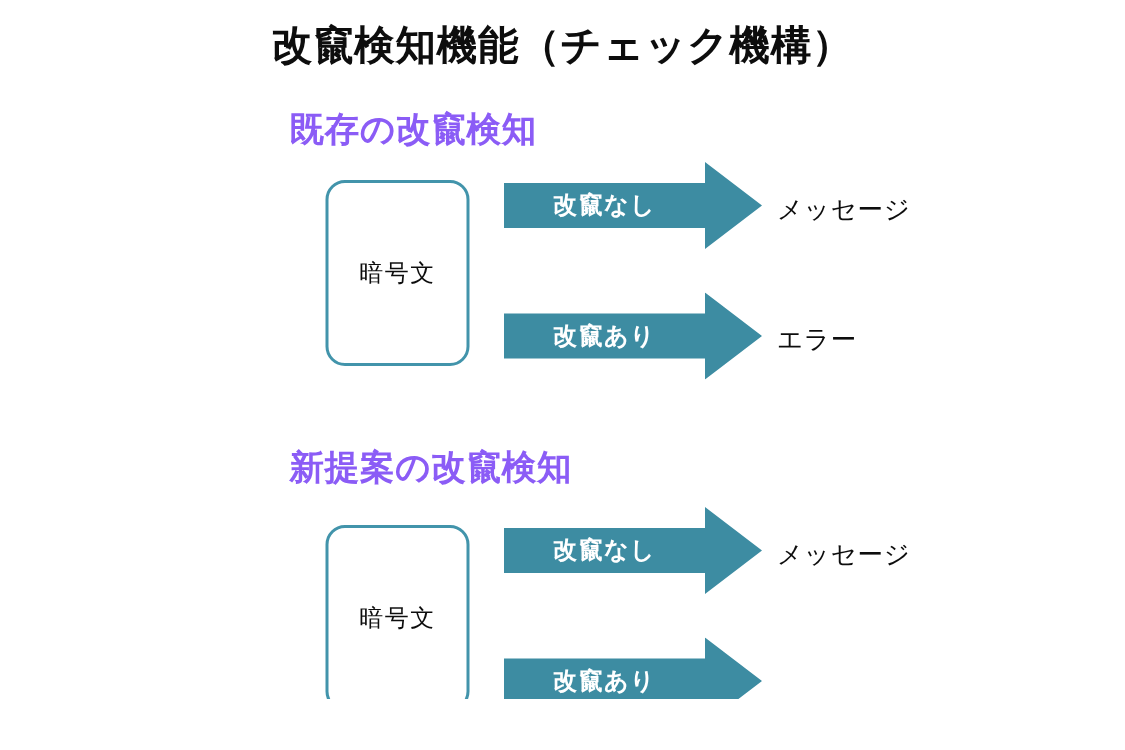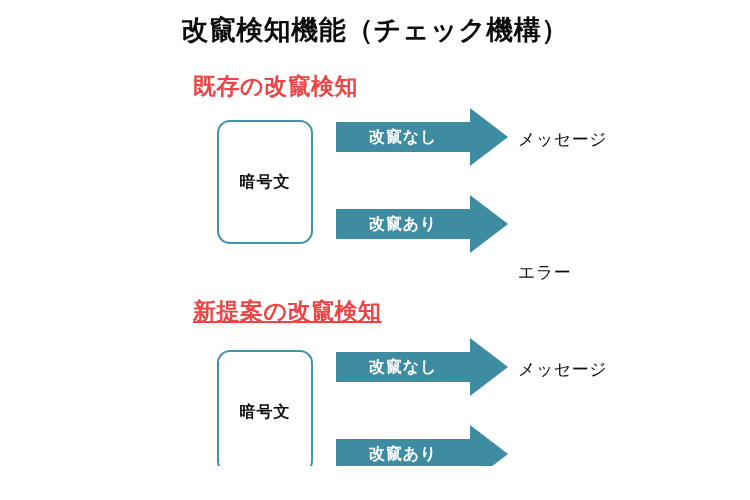--- a/index.html
+++ b/index.html
@@ -29,26 +29,26 @@
     font-size: 27px;
     font-weight: bold;
     color: #0d0d0d;
     letter-spacing: 0.5px;
     white-space: nowrap;
   }
   .section-title {
     position: absolute;
     font-size: 23px;
     font-weight: bold;
-    color: #ef4444;
+    color: #8b5cf6;
     letter-spacing: 0.5px;
     white-space: nowrap;
   }
   .section-title.top    { left: 193px; top: 71px; }
-  .section-title.bottom { left: 193px; top: 296px; text-decoration: underline; }
+  .section-title.bottom { left: 193px; top: 296px; }
 
   
   .section {
     position: absolute;
     left: 0;
     width: 750px;
   }
   .section.top    { top: 112px;  height: 140px; }
   .section.bottom { top: 342px;  height: 140px; }
 
@@ -62,21 +62,21 @@
     box-sizing: border-box;
     border: 2px solid #4294ab;
     border-radius: 13px;
     background: #ffffff;
     display: flex;
     align-items: center;
     justify-content: center;
   }
   .cipher-box-label {
     font-size: 16px;
-    font-weight: bold;
+    font-weight: normal;
     color: #0d0d0d;
     letter-spacing: 1px;
   }
 
   
   .arrow {
     position: absolute;
     left: 336px;
     width: 172px;
     height: 58px;
@@ -109,21 +109,21 @@
   
   .output-label {
     position: absolute;
     left: 518px;
     font-size: 17px;
     font-weight: normal;
     letter-spacing: 0.5px;
     white-space: nowrap;
   }
   .output-label.row-1 { top: 16px; }
-  .output-label.row-2 { top: 103px; margin-top: 46px; }
+  .output-label.row-2 { top: 103px; }
   .output-label.normal { color: #0d0d0d; }
   .output-label.alert  { color: #cc2418; }
 </style>
 </head>
 <body>
 
 <div class="slide">
 
   <div class="main-title">改竄検知機能（チェック機構）</div>
 

